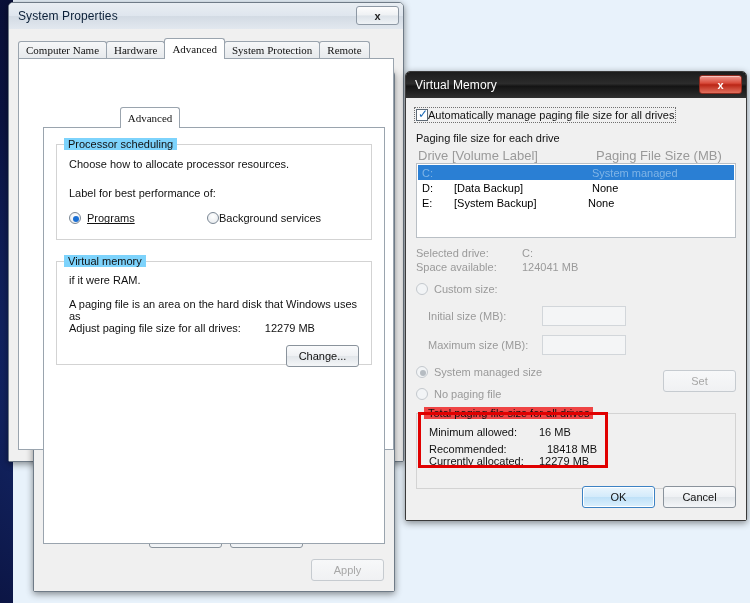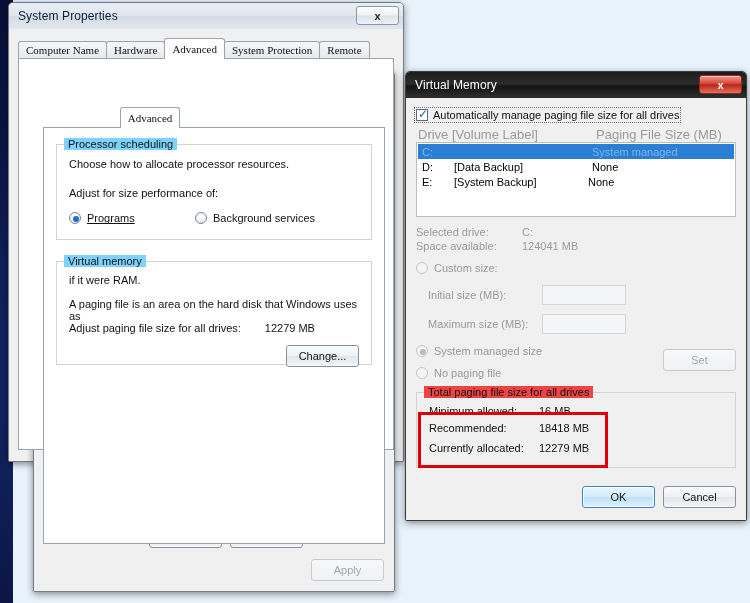--- a/index.html
+++ b/index.html
@@ -177,27 +177,27 @@
       <div class="tab">Visual Effects</div>
       <div class="tab selected">Advanced</div>
       <div class="tab">Data Execution Prevention</div>
     </div>
 
     <div class="tabpage" style="height:417px; padding:16px 12px 0 12px;">
 
       <div class="group" style="height:96px; padding:13px 12px 0 12px;">
         <span class="glegend">Processor scheduling</span>
         <div class="lbl" style="margin-bottom:17px;">Choose how to allocate processor resources.</div>
-        <div class="lbl" style="margin-bottom:13px;">Adjust for size performance of:</div>
+        <div class="lbl" style="margin-bottom:13px;">Label for best performance of:</div>
         <div style="display:flex; align-items:center;">
-          <label style="display:inline-flex; align-items:center; gap:6px; width:126px; cursor:pointer;">
+          <label style="display:inline-flex; align-items:center; gap:6px; width:138px; cursor:pointer;">
             <span class="radio checked"></span>
             <span class="lbl" style="text-decoration:underline; text-decoration-skip-ink:none;">Programs</span>
           </label>
-          <label style="display:inline-flex; align-items:center; gap:6px; cursor:pointer;">
+          <label style="display:inline-flex; align-items:center; cursor:pointer;">
             <span class="radio"></span>
             <span class="lbl">Background services</span>
           </label>
         </div>
       </div>
 
       <div class="group" style="height:104px; margin-top:21px; padding:12px 12px 0 12px;">
         <span class="glegend">Virtual memory</span>
         <div class="lbl" style="margin-bottom:12px;">if it were RAM.</div>
         <div class="lbl">A paging file is an area on the hard disk that Windows uses as</div>
@@ -223,26 +223,27 @@
 
 <div class="win" style="left:405px; top:71px; width:342px; height:450px; border-color:#3a3a3a;">
   <div class="titlebar active">
     <span class="title-text">Virtual Memory</span>
     <div class="closebtn red">x</div>
   </div>
 
   <div class="win-body" style="height:422px; position:relative; padding:11px 10px 0 10px;">
 
     
-    <label class="focusrect" style="display:inline-flex; align-items:center; gap:5px; cursor:pointer;">
+    <label class="focusrect" style="display:inline-flex; align-items:center; cursor:pointer;">
       <span class="chk checked"></span>
       <span class="lbl">Automatically manage paging file size for all drives</span>
     </label>
 
     
+    <div class="lbl" style="margin-top:9px;">Paging file size for each drive</div>
 
     <div class="lv-head" style="margin-top:3px; padding:0 2px;">
       <span style="width:178px;">Drive  [Volume Label]</span>
       <span>Paging File Size (MB)</span>
     </div>
 
     <div class="lv" style="height:75px; padding:1px;">
       <div class="lv-row sel">
         <span style="width:36px; padding-left:4px;">C:</span>
         <span style="width:138px;"></span>
@@ -300,21 +301,21 @@
       <div class="btn disabled" style="margin-top:4px;">Set</div>
     </div>
 
     
     <div class="group on-gray" style="margin-top:13px; height:76px; padding:12px 12px 0 12px;">
       <span class="glegend">Total paging file size for all drives</span>
       <div style="display:flex; margin-bottom:5px;">
         <span class="lbl" style="width:110px;">Minimum allowed:</span>
         <span class="lbl">16 MB</span>
       </div>
-      <div style="display:flex; margin-bottom:8px;">
+      <div style="display:flex; margin-bottom:0;gap:8px;">
         <span class="lbl" style="width:110px;">Recommended:</span>
         <span class="lbl">18418 MB</span>
       </div>
       <div style="display:flex;">
         <span class="lbl" style="width:110px;">Currently allocated:</span>
         <span class="lbl">12279 MB</span>
       </div>
     </div>
 
     

